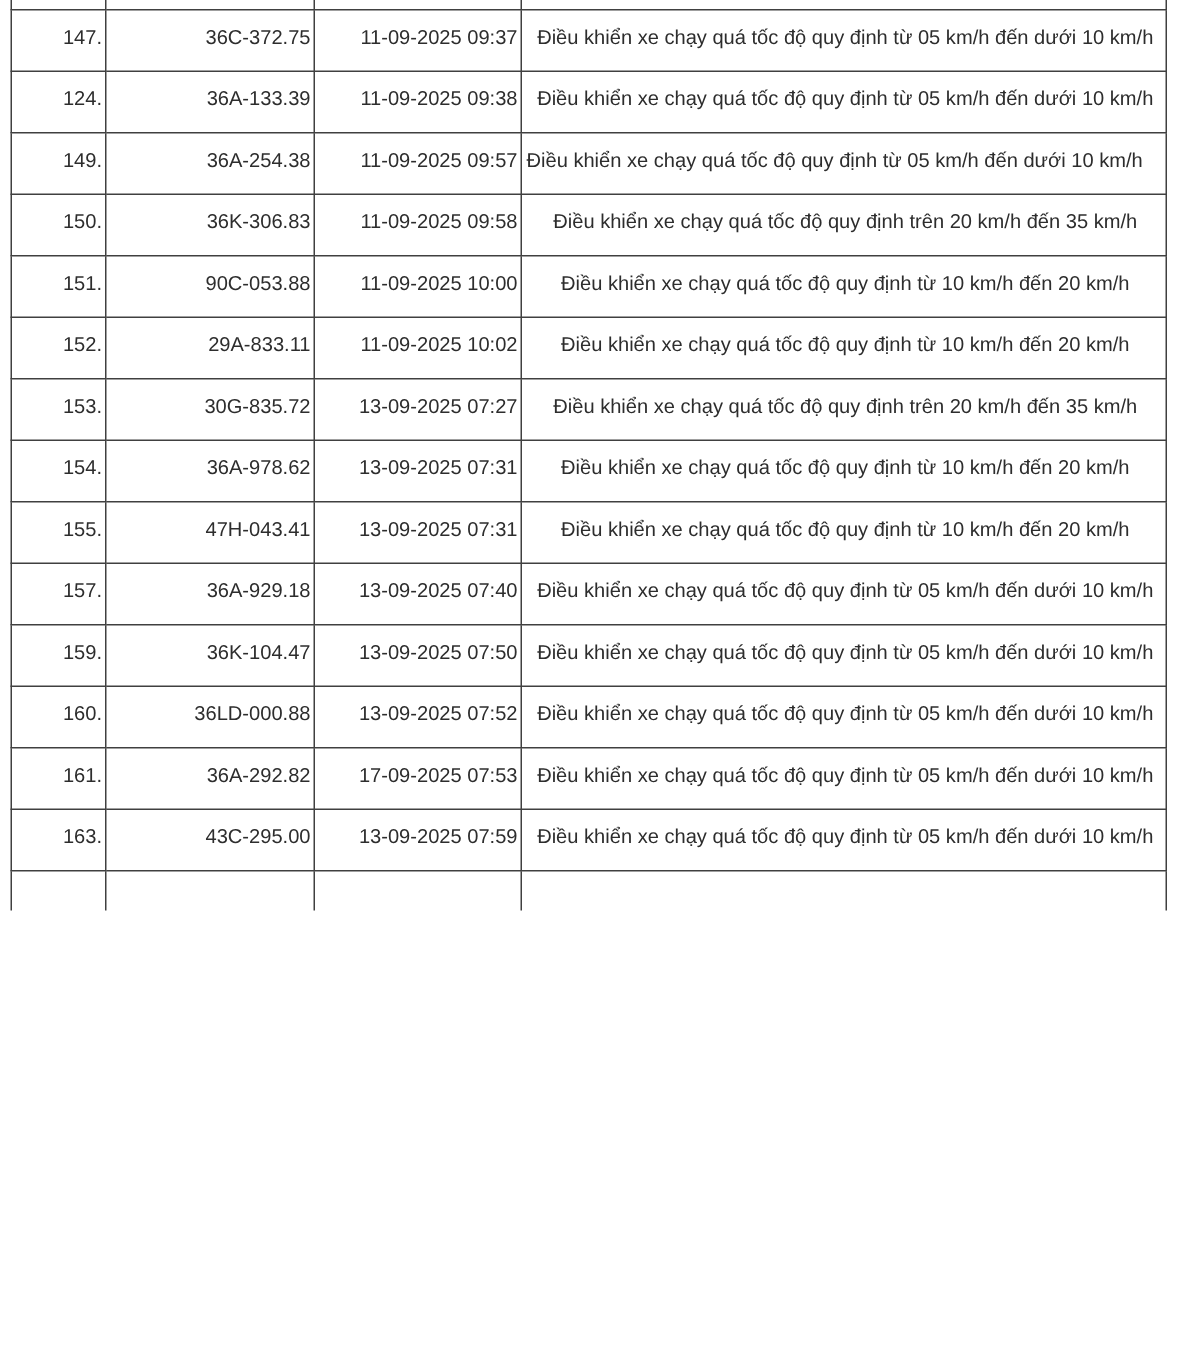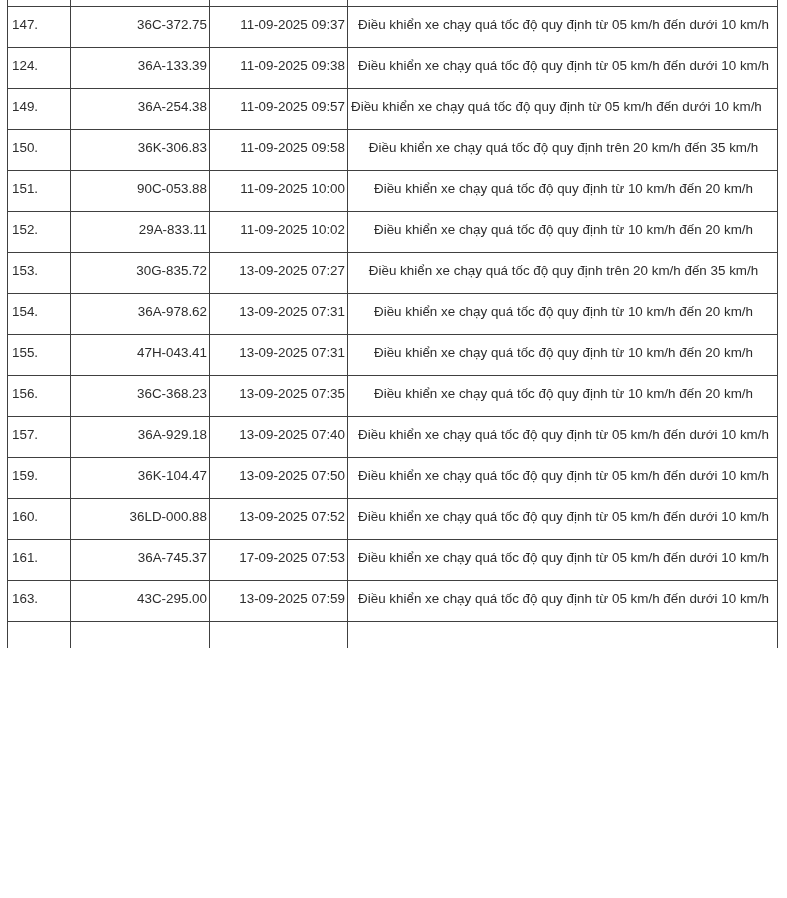--- a/index.html
+++ b/index.html
@@ -22,21 +22,21 @@
   table.violations td {
     border: 1px solid #404040;
     vertical-align: top;
     color: #2d2d2d;
     font-size: 13.4px;
     line-height: 20px;
     overflow: hidden;
     word-wrap: break-word;
   }
   td.cell-num {
-    text-align: left;
+    text-align: right;
     padding: 8px 2px 12px 4px;
   }
   td.cell-plate, td.cell-date {
     text-align: right;
     padding: 8px 2px 12px 2px;
     white-space: nowrap;
   }
   td.cell-desc {
     text-align: center;
     padding: 8px 1px 12px 3px;
@@ -123,46 +123,40 @@
         <td class="cell-date">13-09-2025 07:31</td>
         <td class="cell-desc">Điều khiển xe chạy quá tốc độ quy định từ 10 km/h đến 20 km/h</td>
       </tr>
       <tr>
         <td class="cell-num">155.</td>
         <td class="cell-plate">47H-043.41</td>
         <td class="cell-date">13-09-2025 07:31</td>
         <td class="cell-desc">Điều khiển xe chạy quá tốc độ quy định từ 10 km/h đến 20 km/h</td>
       </tr>
       <tr>
-        <td class="cell-num">156.</td>
-        <td class="cell-plate">36C-368.23</td>
-        <td class="cell-date">13-09-2025 07:35</td>
-        <td class="cell-desc">Điều khiển xe chạy quá tốc độ quy định từ 10 km/h đến 20 km/h</td>
-      </tr>
-      <tr>
         <td class="cell-num">157.</td>
         <td class="cell-plate">36A-929.18</td>
         <td class="cell-date">13-09-2025 07:40</td>
         <td class="cell-desc">Điều khiển xe chạy quá tốc độ quy định từ 05 km/h đến dưới 10 km/h</td>
       </tr>
       <tr>
         <td class="cell-num">159.</td>
         <td class="cell-plate">36K-104.47</td>
         <td class="cell-date">13-09-2025 07:50</td>
         <td class="cell-desc">Điều khiển xe chạy quá tốc độ quy định từ 05 km/h đến dưới 10 km/h</td>
       </tr>
       <tr>
         <td class="cell-num">160.</td>
         <td class="cell-plate">36LD-000.88</td>
         <td class="cell-date">13-09-2025 07:52</td>
         <td class="cell-desc">Điều khiển xe chạy quá tốc độ quy định từ 05 km/h đến dưới 10 km/h</td>
       </tr>
       <tr>
         <td class="cell-num">161.</td>
-        <td class="cell-plate">36A-745.37</td>
+        <td class="cell-plate">36A-292.82</td>
         <td class="cell-date">17-09-2025 07:53</td>
         <td class="cell-desc">Điều khiển xe chạy quá tốc độ quy định từ 05 km/h đến dưới 10 km/h</td>
       </tr>
       <tr>
         <td class="cell-num">163.</td>
         <td class="cell-plate">43C-295.00</td>
         <td class="cell-date">13-09-2025 07:59</td>
         <td class="cell-desc">Điều khiển xe chạy quá tốc độ quy định từ 05 km/h đến dưới 10 km/h</td>
       </tr>
     </tbody>

